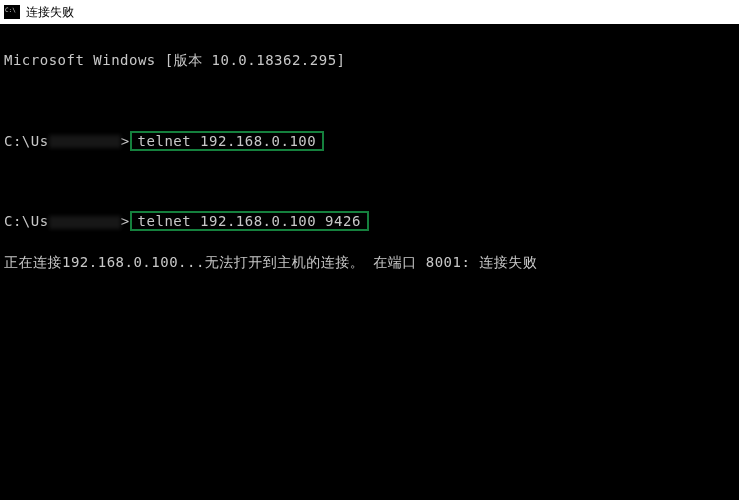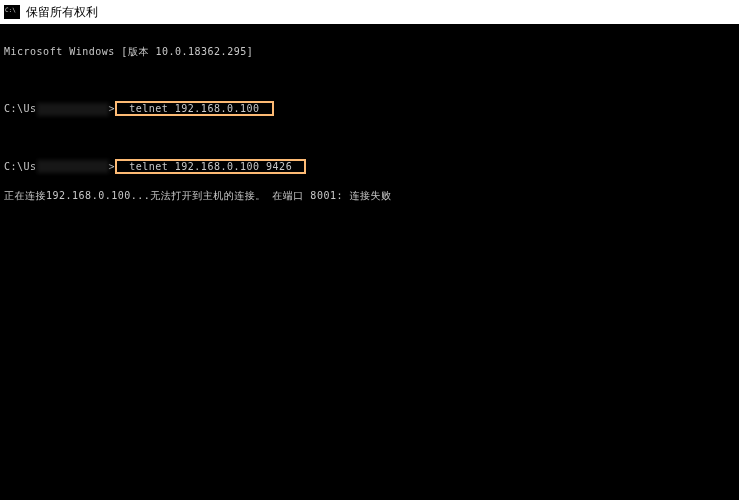--- a/index.html
+++ b/index.html
@@ -36,61 +36,61 @@
       color: #ccc;
       font-size: 6px;
       position: absolute;
       top: 1px;
       left: 1px;
       font-family: monospace;
     }
     .terminal {
       background: #000;
       color: #c8c8c8;
-      font-size: 10px;
+      font-size: 14px;
       line-height: 1.45;
       padding: 6px 4px;
       white-space: pre;
       letter-spacing: 0.5px;
     }
     .terminal-line {
       position: relative;
     }
     .redacted {
       display: inline-block;
       width: 72px;
       height: 13px;
       background: #1a1a1a;
       vertical-align: middle;
       filter: blur(2px);
       opacity: 0.9;
     }
     .highlight-box {
-      border: 2px solid #fdba74;
-      padding: 0 12px;
+      border: 2px solid #15803d;
+      padding: 0 6px;
       display: inline;
     }
     .cursor {
       display: inline-block;
       width: 8px;
       height: 3px;
       background: #c8c8c8;
       vertical-align: bottom;
       margin-bottom: 2px;
     }
     .blank-line {
       height: 1.4em;
     }
   </style>
 </head>
 <body>
 
 <div class="titlebar">
   <span class="titlebar-icon"></span>
-  <span>保留所有权利</span>
+  <span>连接失败</span>
 </div>
 
 <div class="terminal">
 <div class="terminal-line">Microsoft Windows [版本 10.0.18362.295]</div>
 <div class="blank-line"></div>
 <div class="terminal-line"><span>C:\Us</span><span class="redacted"></span><span>&gt;</span><span class="highlight-box"><span>telnet 192.168.0.100</span></span></div>
 <div class="blank-line"></div>
 <div class="terminal-line"><span>C:\Us</span><span class="redacted"></span><span>&gt;</span><span class="highlight-box"><span>telnet 192.168.0.100 9426</span></span></div>
 <div class="terminal-line">正在连接192.168.0.100...无法打开到主机的连接。 在端口 8001: 连接失败</div>
 <div class="blank-line"></div>

